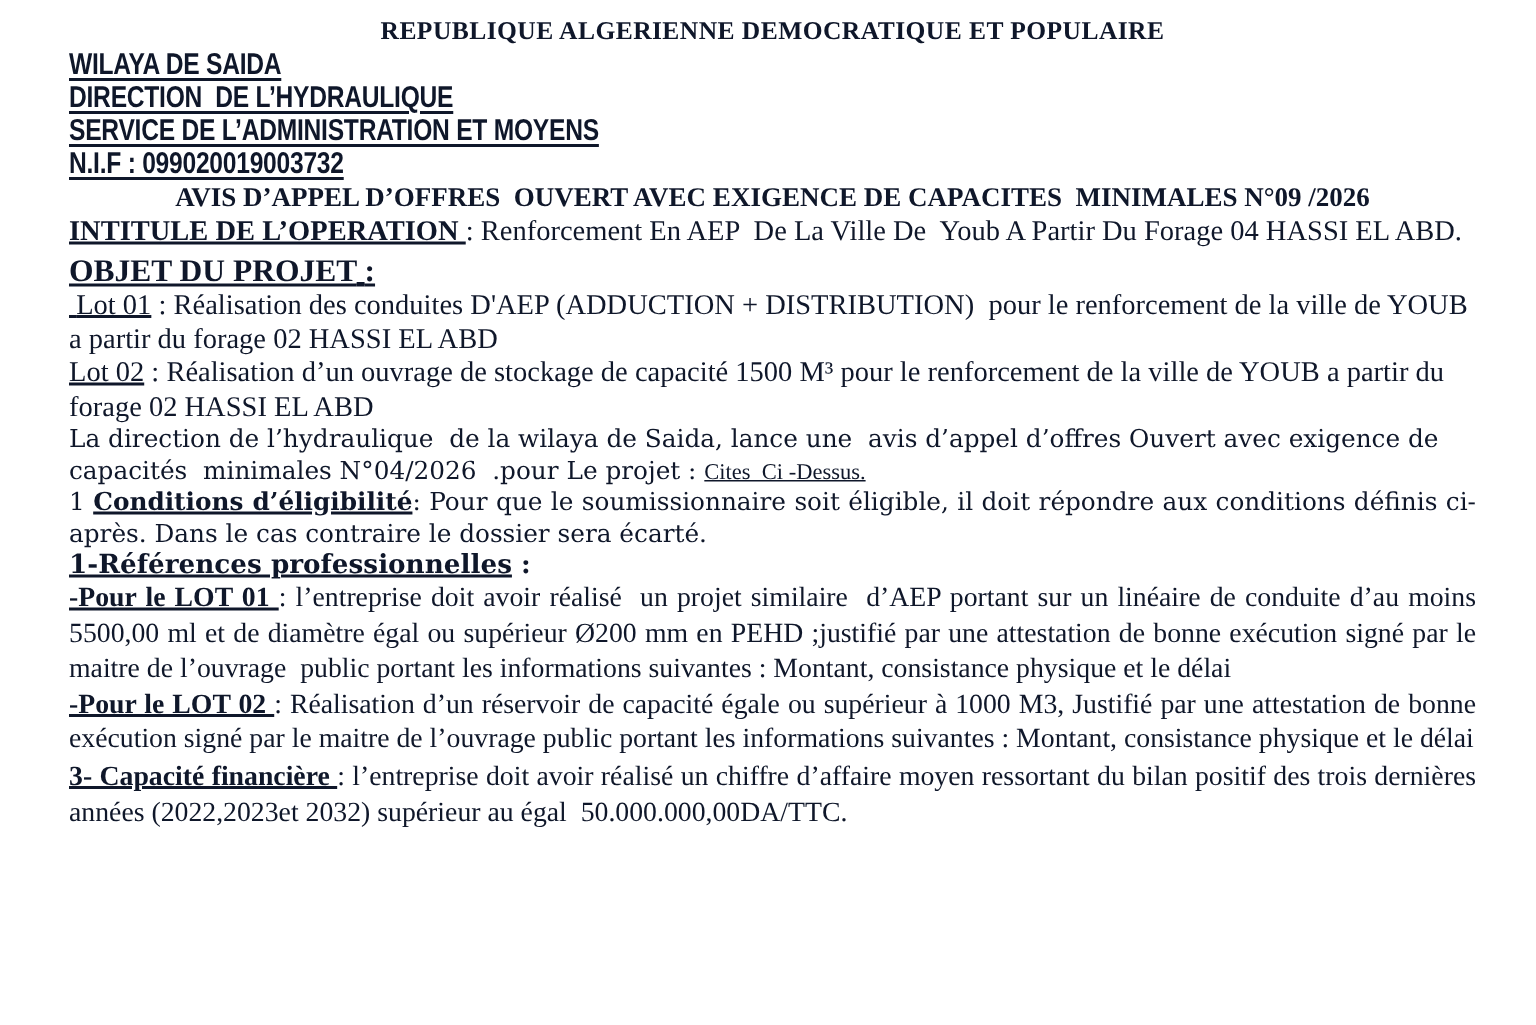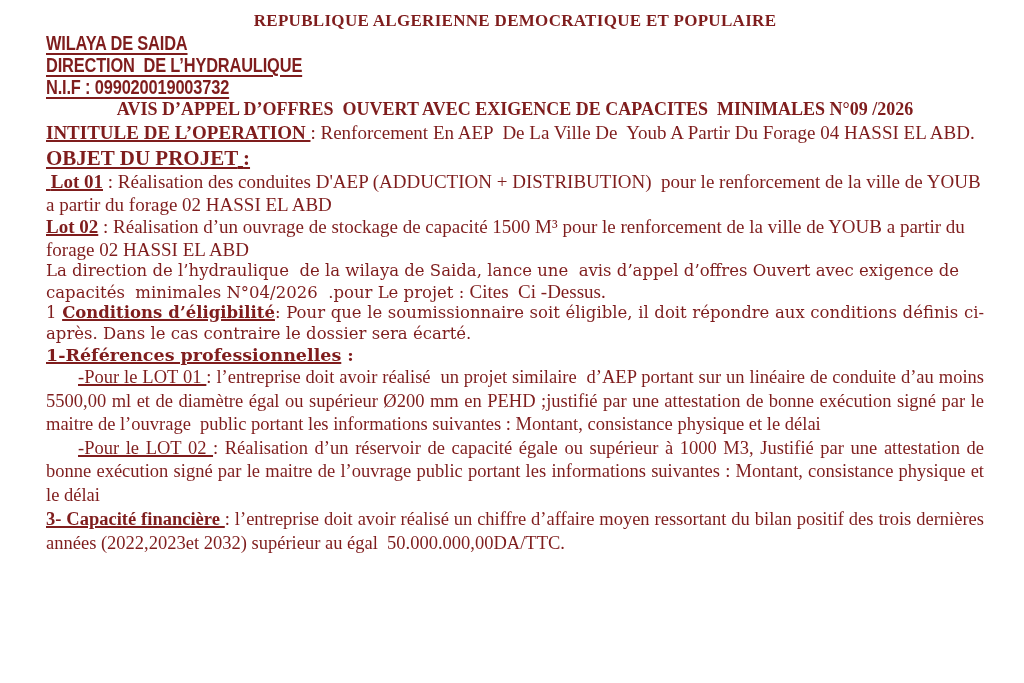--- a/index.html
+++ b/index.html
@@ -1,20 +1,20 @@
 <!DOCTYPE html>
 <html><head>
 <meta charset="utf-8">
 <style>
   html,body { margin:0; padding:0; }
   .page {
     position:relative;
     width:1024px; height:561px;
     background:#ffffff;
-    color:#7f1d1d;
+    color:#0f172a;
     overflow:hidden;
     box-sizing:border-box;
     padding:10px 40px 0 46px;
   }
   .page p { margin:0; white-space:pre-wrap; }
 
   .doc-title {
     font:bold 17px/22px "Liberation Serif", serif;
     text-align:center; letter-spacing:.3px; margin-top:26px;
   }
@@ -30,46 +30,47 @@
   }
   .avis {
     font:bold 18px/23px "Liberation Serif", serif;
     text-align:center; margin-top:6px;
   }
   .intitule { font:400 19px/24px "Liberation Serif", serif; }
   .intitule .lbl { font-weight:bold; text-decoration:underline; text-decoration-thickness:1.5px;text-align:right; }
   .objet { font:bold 21px/26px "Liberation Serif", serif;text-decoration:underline; }
   .objet .usp { text-decoration:underline; text-decoration-thickness:1.5px; }
   .lot { font:400 19px/22.5px "Liberation Serif", serif; }
-  .lot .lbl { font-weight:bold; text-decoration:underline; text-decoration-thickness:1.5px;margin-top:44px; }
+  .lot .lbl { font-weight:normal; text-decoration:underline; text-decoration-thickness:1.5px;margin-top:44px; }
   .intro { font:400 16.5px/20.5px "DejaVu Serif", serif; }
-  .intro .times { font-family:"Liberation Serif", serif; font-size:19px; }
+  .intro .times { font-family:"Liberation Serif", serif; font-size:15px;text-decoration:underline; }
   .cond { font:400 16.5px/20.5px "DejaVu Serif", serif; text-align:justify; }
   .cond .lbl { font-weight:bold; text-decoration:underline; text-decoration-thickness:1.5px; }
   .disposer {
     font:400 17px/25px "Liberation Sans", sans-serif;
     text-align:justify; margin-left:12px;
   }
   .refs { font:bold 17.5px/22px "DejaVu Serif", serif; margin-left:12px; }
   .refs .lbl { text-decoration:underline; text-decoration-thickness:1.5px; }
   .ref1 { font:400 18.5px/23.5px "Liberation Serif", serif; text-align:justify; margin-left:10px; }
   .ref2 { font:400 18.5px/23.5px "Liberation Serif", serif; text-align:justify; margin-left:40px; }
-  .ref1 .lbl, .ref2 .lbl { font-weight:normal; text-decoration:underline; text-decoration-thickness:1.5px;margin-left:32px; }
+  .ref1 .lbl, .ref2 .lbl { font-weight:bold; text-decoration:underline; text-decoration-thickness:1.5px; }
   .capfin { font:400 18.5px/24px "Liberation Serif", serif; text-align:justify; }
   .capfin .lbl { font-weight:bold; text-decoration:underline; text-decoration-thickness:1.5px; }
 </style>
 </head>
 <body>
 
 <div class="page">
 
   <p class="doc-title">REPUBLIQUE ALGERIENNE DEMOCRATIQUE ET POPULAIRE</p>
 
   <p class="org-line"><span>WILAYA DE SAIDA</span></p>
   <p class="org-line"><span>DIRECTION  DE L’HYDRAULIQUE</span></p>
+  <p class="org-line"><span>SERVICE DE L’ADMINISTRATION ET MOYENS</span></p>
   <p class="org-line"><span>N.I.F : 099020019003732</span></p>
 
   <p class="avis">AVIS D’APPEL D’OFFRES  OUVERT AVEC EXIGENCE DE CAPACITES  MINIMALES N°09 /2026</p>
 
   <p class="intitule"><span class="lbl">INTITULE DE L’OPERATION </span><span>: Renforcement En AEP  De La Ville De  Youb A Partir Du Forage 04 HASSI EL ABD.</span></p>
 
   <p class="objet"><span>OBJET DU PROJET</span><span class="usp"> </span><span>:</span></p>
 
   <p class="lot"><span class="lbl"> Lot 01</span><span> : Réalisation des conduites D'AEP (ADDUCTION + DISTRIBUTION)  pour le renforcement de la ville de YOUB a partir du forage 02 HASSI EL ABD</span></p>
 

